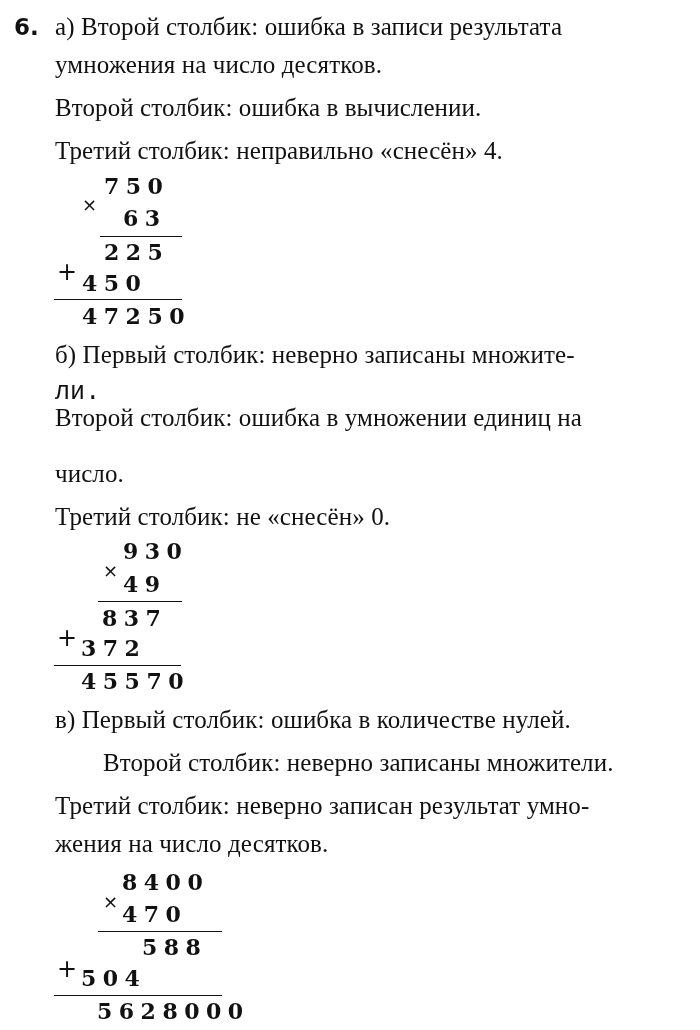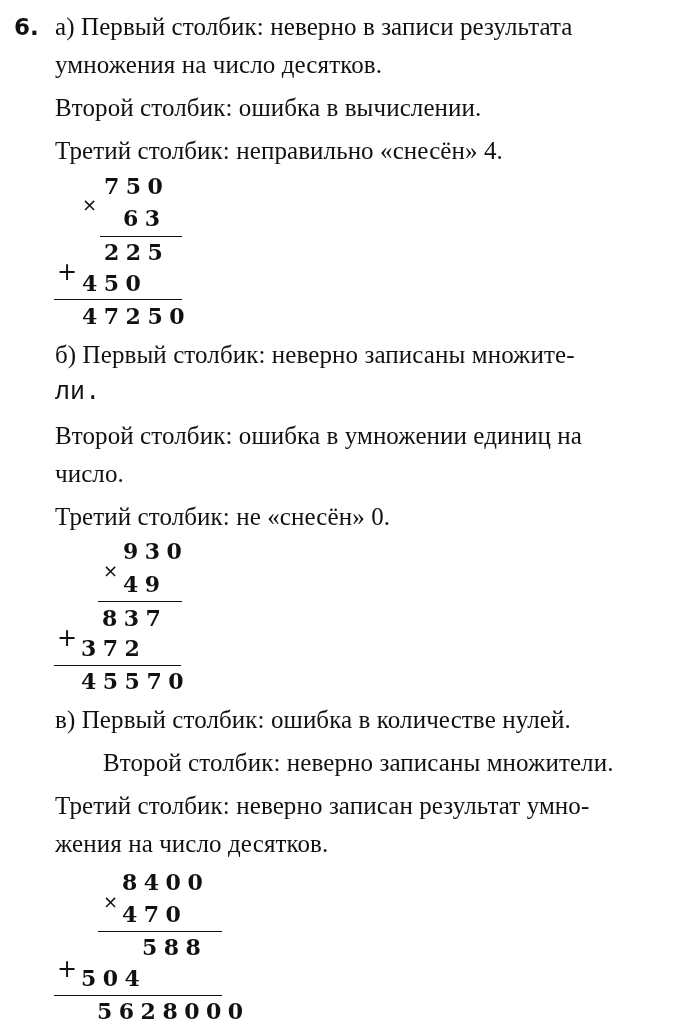--- a/index.html
+++ b/index.html
@@ -29,42 +29,42 @@
     .rule { position: absolute; height: 0; border-top: 1.6px solid #111111; }
   </style>
 </head>
 <body>
 
 <div class="page">
 
   <div class="task-num">6.</div>
 
   <div>
-    <div class="line" style="top:12px;">а) Первый столбик: неверно в записи результата</div>
+    <div class="line" style="top:12px;">а) Второй столбик: ошибка в записи результата</div>
     <div class="line" style="top:50px;">умножения на число десятков.</div>
     <div class="line" style="top:93px;">Второй столбик: ошибка в вычислении.</div>
     <div class="line" style="top:136px;">Третий столбик: неправильно «снесён» 4.</div>
 
     <div class="calc">
       <div class="digits" style="left:104px; top:174px;">750</div>
       <div class="sign" style="left:82px; top:196px;">×</div>
       <div class="digits" style="left:123px; top:206px;">63</div>
       <div class="rule" style="left:100px; top:236px; width:82px;"></div>
       <div class="digits" style="left:104px; top:240px;">225</div>
       <div class="sign plus" style="left:57px; top:260px;">+</div>
       <div class="digits" style="left:82px; top:271px;">450</div>
       <div class="rule" style="left:54px; top:299px; width:128px;"></div>
       <div class="digits" style="left:82px; top:304px;">47250</div>
     </div>
   </div>
 
   <div>
     <div class="line" style="top:340px;">б) Первый столбик: неверно записаны множите-</div>
     <div class="line" style="top:378px;font-family:Liberation Mono, monospace;">ли.</div>
-    <div class="line" style="top:421px;">Второй столбик: ошибка в умножении единиц на</div>
+    <div class="line" style="top:403px;">Второй столбик: ошибка в умножении единиц на</div>
     <div class="line" style="top:459px;">число.</div>
     <div class="line" style="top:502px;">Третий столбик: не «снесён» 0.</div>
 
     <div class="calc">
       <div class="digits" style="left:123px; top:539px;">930</div>
       <div class="sign" style="left:103px; top:562px;">×</div>
       <div class="digits" style="left:123px; top:572px;">49</div>
       <div class="rule" style="left:98px; top:601px; width:84px;"></div>
       <div class="digits" style="left:102px; top:606px;">837</div>
       <div class="sign plus" style="left:57px; top:626px;">+</div>

